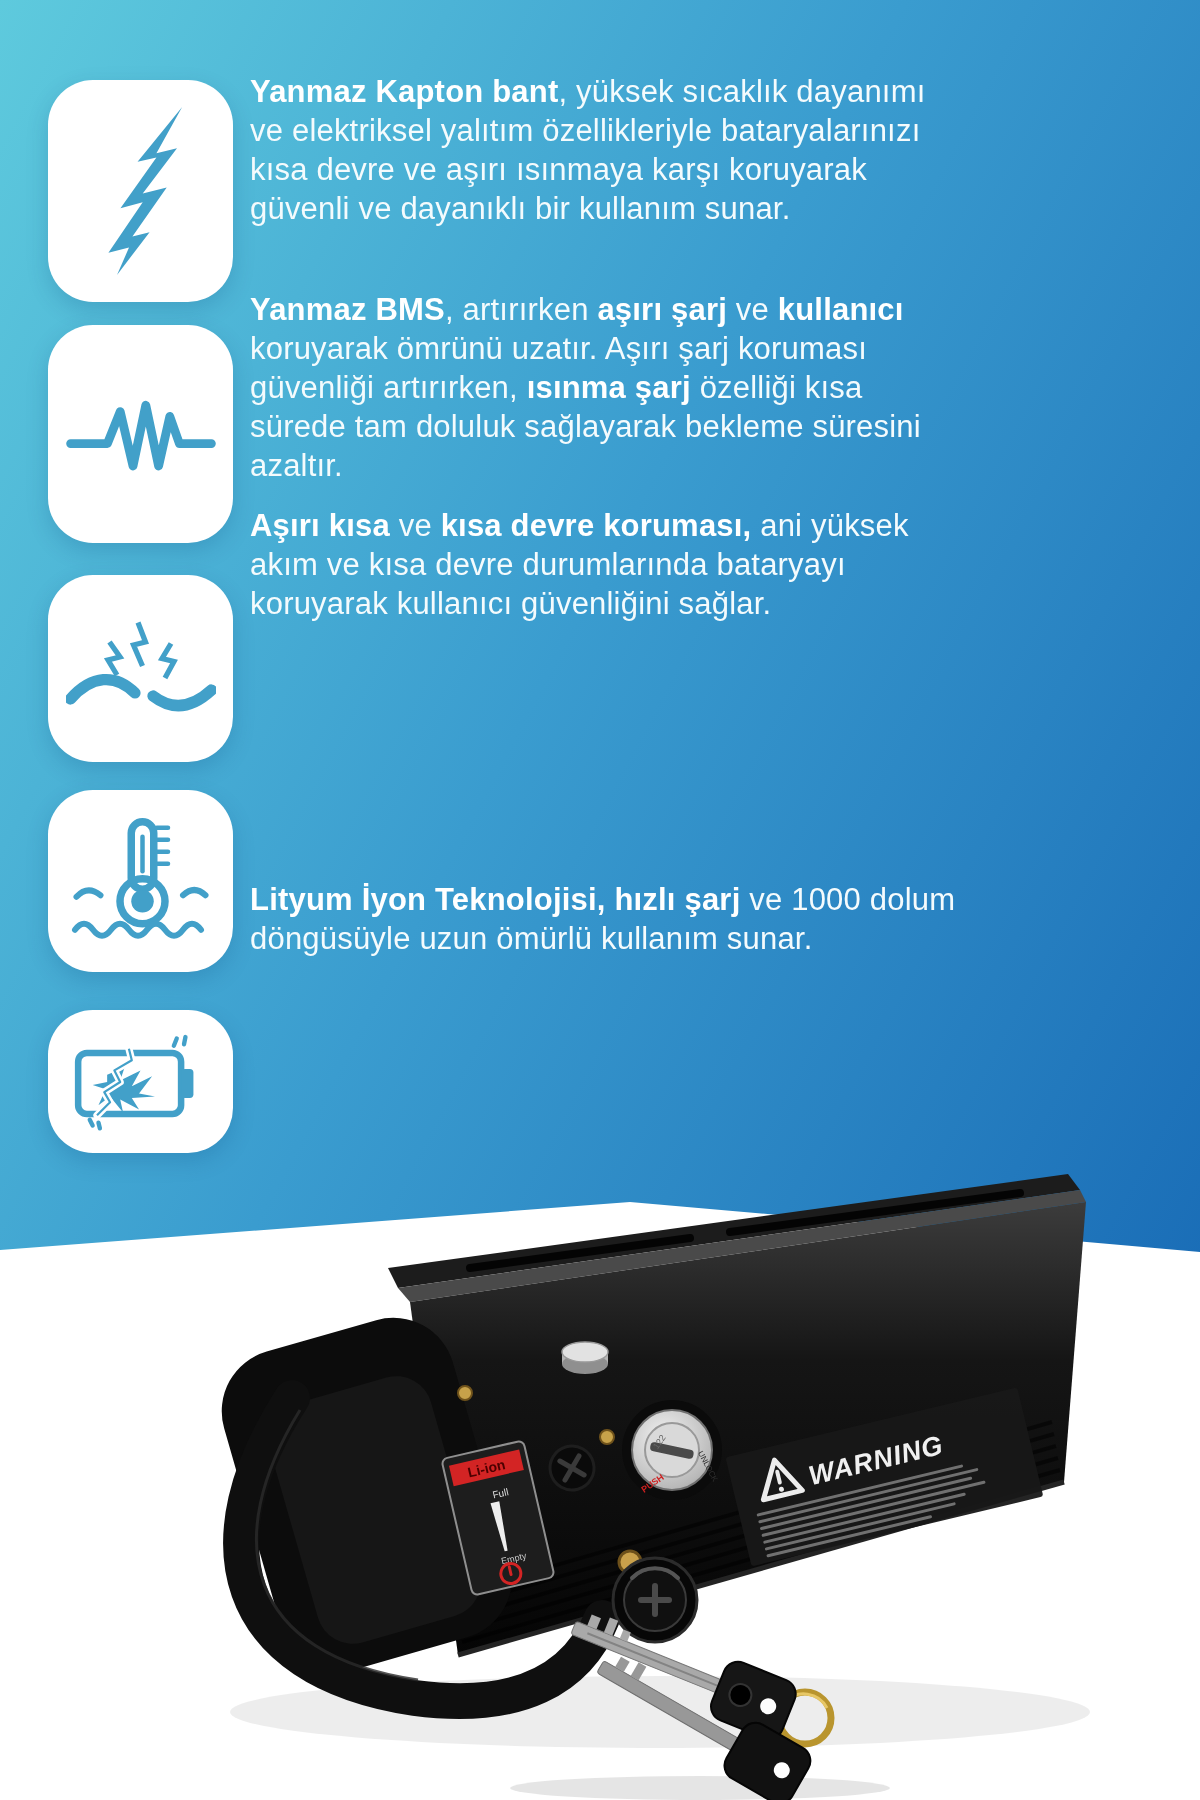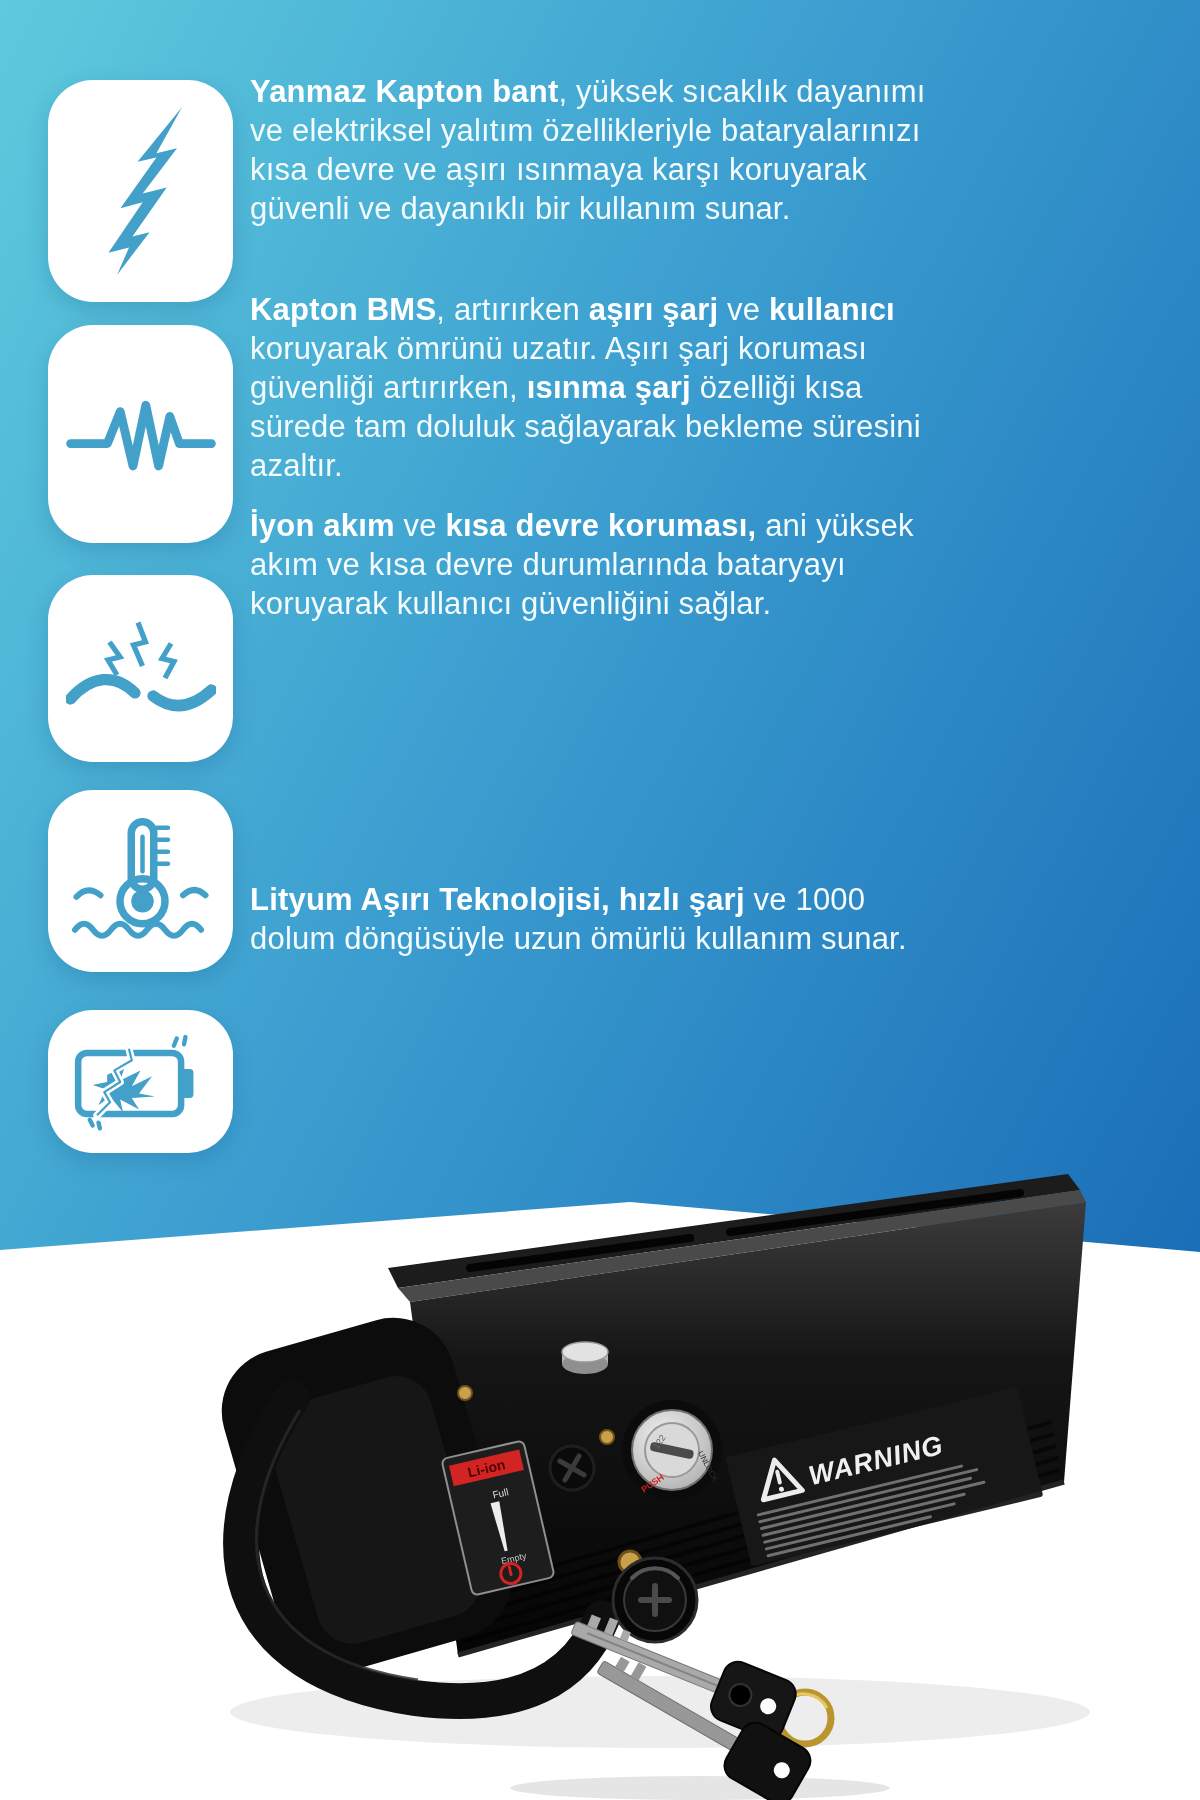--- a/index.html
+++ b/index.html
@@ -40,36 +40,36 @@
     </div>
     <p class="ftext"><b>Yanmaz Kapton bant</b><span>, yüksek sıcaklık dayanımı ve elektriksel yalıtım özellikleriyle bataryalarınızı kısa devre ve aşırı ısınmaya karşı koruyarak güvenli ve dayanıklı bir kullanım sunar.</span></p>
   </div>
 
   <div class="row" style="top:290px">
     <div class="card c2">
       <svg width="160" height="160" viewBox="0 0 200 200">
         <polyline fill="none" stroke="#42a0c9" stroke-width="11" stroke-linecap="round" stroke-linejoin="round" points="12,112 58,112 74,72 90,140 106,64 122,140 136,78 148,112 188,112"></polyline>
       </svg>
     </div>
-    <p class="ftext"><b>Kapton BMS</b><span>, artırırken </span><b>aşırı şarj</b><span> ve </span><b>kullanıcı</b><span> koruyarak ömrünü uzatır. Aşırı şarj koruması güvenliği artırırken, </span><b>ısınma şarj</b><span> özelliği kısa sürede tam doluluk sağlayarak bekleme süresini azaltır.</span></p>
+    <p class="ftext"><b>Yanmaz BMS</b><span>, artırırken </span><b>aşırı şarj</b><span> ve </span><b>kullanıcı</b><span> koruyarak ömrünü uzatır. Aşırı şarj koruması güvenliği artırırken, </span><b>ısınma şarj</b><span> özelliği kısa sürede tam doluluk sağlayarak bekleme süresini azaltır.</span></p>
   </div>
 
   <div class="row" style="top:506px">
     <div class="card c3">
       <svg width="150" height="126" viewBox="0 0 200 160">
         <g fill="none" stroke="#42a0c9">
           <path d="M6,120 C34,88 66,86 92,112" stroke-width="15" stroke-linecap="round"></path>
           <path d="M116,116 C142,136 168,132 194,108" stroke-width="15" stroke-linecap="round"></path>
           <polyline points="96,18 106,44 90,48 102,76" stroke-width="7"></polyline>
           <polyline points="58,44 72,64 56,68 68,88" stroke-width="7"></polyline>
           <polyline points="140,46 128,66 144,70 132,92" stroke-width="7"></polyline>
         </g>
       </svg>
     </div>
-    <p class="ftext"><b>İyon akım</b><span> ve </span><b>kısa devre koruması,</b><span> ani yüksek akım ve kısa devre durumlarında bataryayı koruyarak kullanıcı güvenliğini sağlar.</span></p>
+    <p class="ftext"><b>Aşırı kısa</b><span> ve </span><b>kısa devre koruması,</b><span> ani yüksek akım ve kısa devre durumlarında bataryayı koruyarak kullanıcı güvenliğini sağlar.</span></p>
   </div>
 
   <div class="row" style="top:694px">
     <div class="card c4">
       <svg width="150" height="130" viewBox="0 0 200 170">
         <g stroke="#42a0c9" fill="none">
           <rect x="87" y="6" width="30" height="90" rx="15" stroke-width="10"></rect>
           <line x1="102" y1="26" x2="102" y2="72" stroke-width="6" stroke-linecap="round"></line>
           <circle cx="102" cy="112" r="30" stroke-width="10"></circle>
           <circle cx="102" cy="112" r="15" fill="#42a0c9" stroke="none"></circle>
@@ -94,21 +94,21 @@
           <polygon fill="#42a0c9" stroke="none" points="54,60 78,50 72,68 100,54 88,76 116,62 98,86 120,90 88,92 98,108 72,94 76,112 58,90 42,102 52,80 34,74 54,70"></polygon>
           <polyline points="40,116 58,98 50,84 72,70 64,54 88,40 84,24" stroke="#ffffff" stroke-width="10" stroke-linecap="round" stroke-linejoin="round"></polyline>
           <polyline points="40,116 58,98 50,84 72,70 64,54 88,40 84,24" stroke="#42a0c9" stroke-width="3" stroke-linejoin="round"></polyline>
           <line x1="150" y1="10" x2="146" y2="20" stroke-width="6" stroke-linecap="round"></line>
           <line x1="162" y1="8" x2="160" y2="18" stroke-width="6" stroke-linecap="round"></line>
           <line x1="30" y1="122" x2="34" y2="130" stroke-width="6" stroke-linecap="round"></line>
           <line x1="42" y1="126" x2="44" y2="134" stroke-width="6" stroke-linecap="round"></line>
         </g>
       </svg>
     </div>
-    <p class="ftext"><b>Lityum Aşırı Teknolojisi, hızlı şarj</b><span> ve 1000 dolum döngüsüyle uzun ömürlü kullanım sunar.</span></p>
+    <p class="ftext"><b>Lityum İyon Teknolojisi, hızlı şarj</b><span> ve 1000 dolum döngüsüyle uzun ömürlü kullanım sunar.</span></p>
   </div>
 
   <div class="photo-wrap">
     <svg width="1200" height="650" viewBox="0 0 1200 650">
       <defs>
         <linearGradient id="gBody" x1="0" y1="0" x2="0" y2="1">
           <stop offset="0" stop-color="#3c3c3c"></stop>
           <stop offset="0.35" stop-color="#151515"></stop>
           <stop offset="1" stop-color="#050505"></stop>
         </linearGradient>

